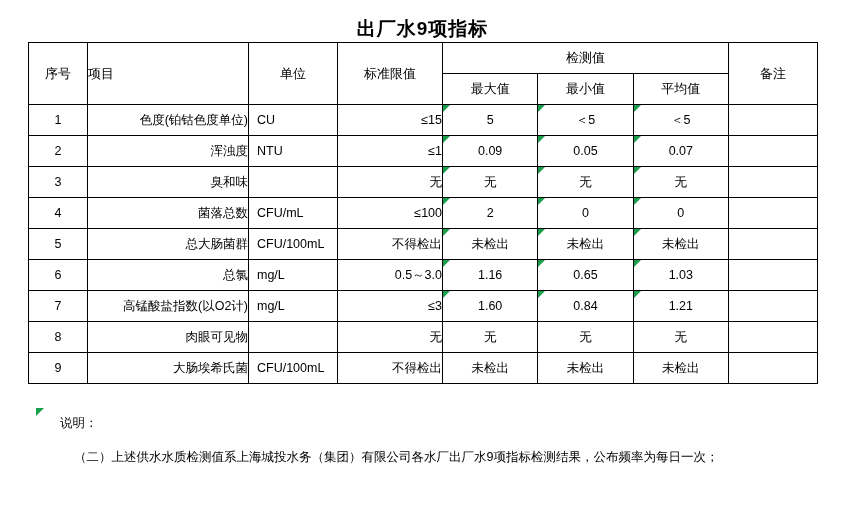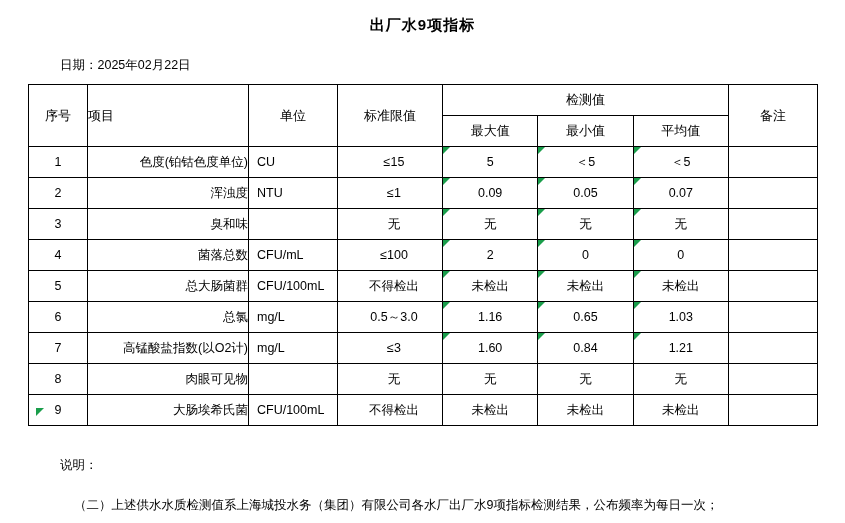--- a/index.html
+++ b/index.html
@@ -16,21 +16,21 @@
     position: relative;
   }
   .page {
     position: relative;
     width: 845px;
     height: 523px;
     box-sizing: border-box;
   }
   .doc-title {
     text-align: center;
-    font-size: 15px;
+    font-size: 19px;
     font-weight: bold;
     letter-spacing: 1px;
     margin: 10px 0 0 0;
     padding-top: 6px;
     font-family: "Liberation Sans", sans-serif;
   }
   .date-line {
     margin: 22px 0 10px 60px;
     font-size: 12.5px;
     color: #000;
@@ -52,21 +52,21 @@
     background: #ffffff;
   }
   table.report th {
     text-align: center;
     font-weight: normal;
     font-size: 13px;
   }
   .c-index { width: 58px; text-align: center; }
   .c-item  { width: 160px; text-align: right; padding-left: 10px !important; }
   .c-unit  { width: 88px; text-align: left; padding-left: 8px !important; }
-  .c-limit { width: 104px; text-align: center; padding-left: 8px !important; }
+  .c-limit { width: 104px; text-align: right; padding-left: 8px !important; }
   .c-val   { width: 98px; text-align: center; }
   .c-note  { width: 88px; }
   td.c-item, td.c-unit, td.c-limit {
     font-size: 12.5px;
   }
   td.c-index { font-size: 12px; }
   td.c-val { font-size: 12.5px; }
   .mark-cell {
     position: relative;
   }
@@ -77,21 +77,21 @@
     left: 0;
     border-top: 7px solid #1a9e4b;
     border-right: 7px solid transparent;
   }
   .notes {
     margin: 28px 0 0 52px;
     font-size: 12.5px;
     line-height: 1.9;
   }
   .notes .note-head {
-    margin-bottom: 16px;
+    margin-bottom: 10px;
     padding-left: 8px;
   }
   .notes .note-line {
     padding-left: 22px;
     white-space: nowrap;
   }
   .green-flag {
     position: absolute;
     left: 36px;
     top: 398px;
@@ -101,23 +101,20 @@
     border-right: 8px solid transparent;
   }
 </style>
 </head>
 <body>
 
 <div class="page">
 
   <div class="doc-title">出厂水9项指标</div>
 
-  <div class="date-line">
-    <span>日期：</span><span>2025年02月22日</span>
-  </div>
 
   <table class="report">
     <thead>
       <tr>
         <th class="c-index" rowspan="2">序号</th>
         <th class="c-item" rowspan="2" style="text-align:left;padding-left:0 !important;">项目</th>
         <th class="c-unit" rowspan="2" style="text-align:center;padding-left:0 !important;margin-left:46px;">单位</th>
         <th class="c-limit" rowspan="2" style="text-align:center;padding-left:0 !important;">标准限值</th>
         <th colspan="3">检测值</th>
         <th class="c-note" rowspan="2">备注</th>

